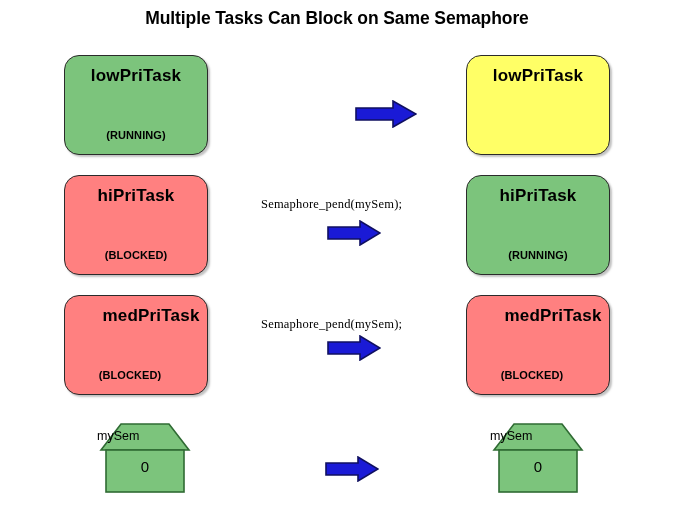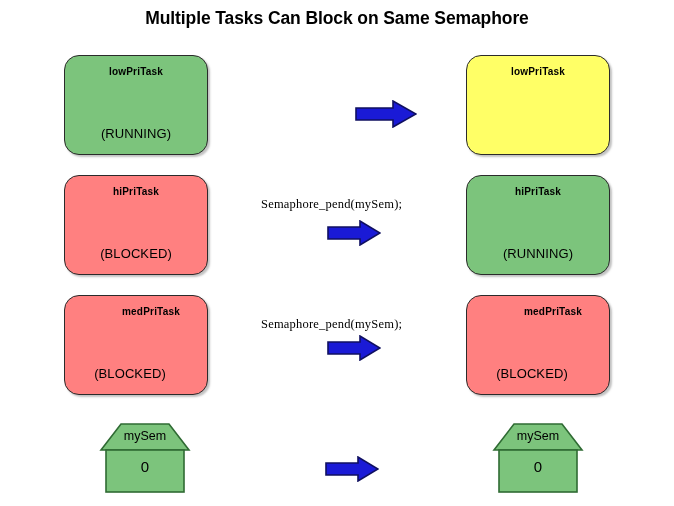--- a/index.html
+++ b/index.html
@@ -43,33 +43,33 @@
     border-radius: 15px;
     box-sizing: border-box;
     box-shadow: 2px 2px 2px rgba(120,120,120,0.45);
   }
   .task-box .tname {
     position: absolute;
     left: 0;
     right: 0;
     top: 10px;
     text-align: center;
-    font-size: 10px;
+    font-size: 17px;
     font-weight: bold;
     color: #000;
     letter-spacing: 0.2px;
   }
   .task-box .tstate {
     position: absolute;
     left: 0;
     right: 0;
     bottom: 13px;
     text-align: center;
-    font-size: 13px;
-    font-weight: normal;
+    font-size: 11px;
+    font-weight: bold;
     color: #000;
     letter-spacing: 0.1px;
   }
   .task-box.shift-right .tname { padding-left: 30px; }
   .task-box.shift-left  .tstate { padding-right: 12px; }
 
   
   .code-label {
     position: absolute;
     font-family: "Liberation Serif", "DejaVu Serif", serif;
@@ -88,21 +88,21 @@
   .sem {
     position: absolute;
     width: 96px;
     height: 72px;
   }
   .sem svg { display: block; }
   .sem .sname {
     position: absolute;
     left: 0; right: 0;
     top: 7px;
-    text-align: center;
+    text-align: left;
     font-size: 12.5px;
     color: #000;
   }
   .sem .scount {
     position: absolute;
     left: 0; right: 0;
     top: 36px;
     text-align: center;
     font-size: 15px;
     color: #000;

